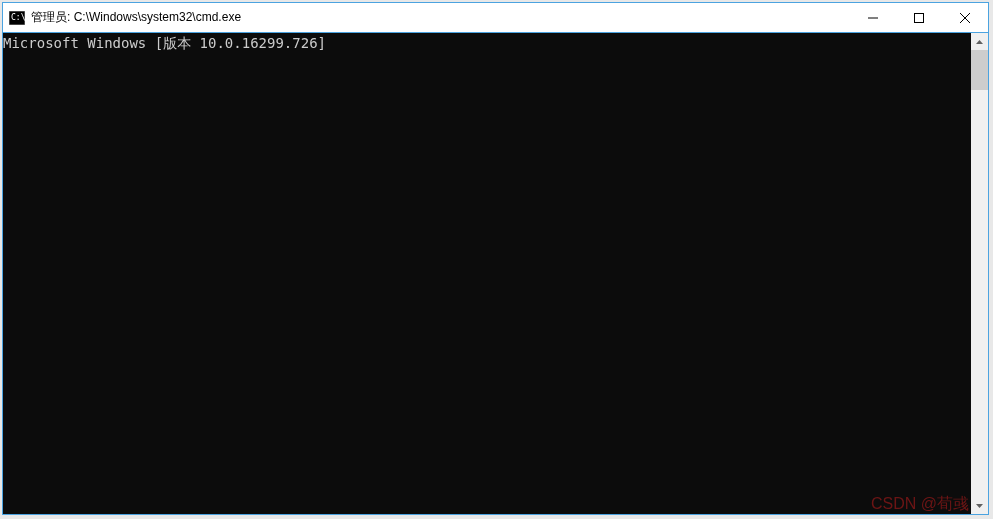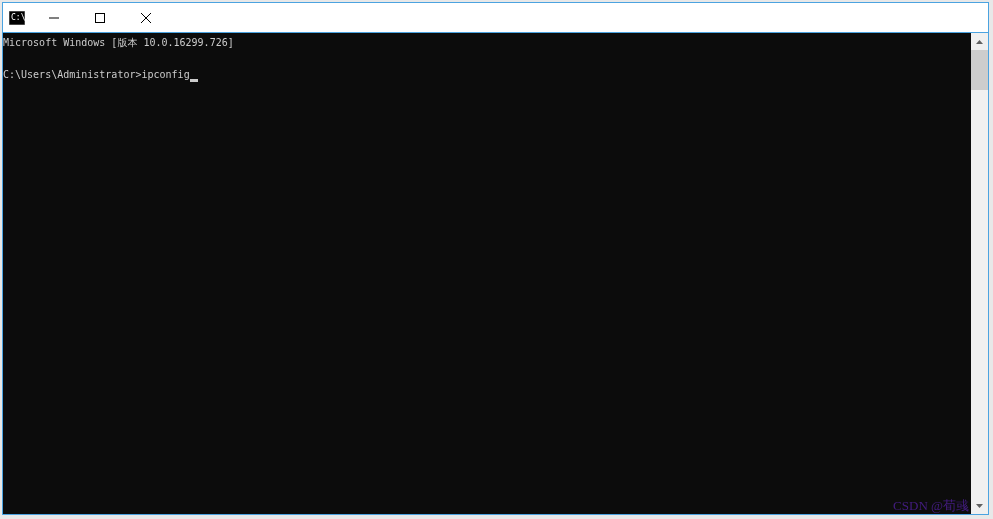--- a/index.html
+++ b/index.html
@@ -62,21 +62,21 @@
       flex: 1;
       display: flex;
       background: #000;
       position: relative;
     }
     .terminal {
       flex: 1;
       background: #0c0c0c;
       color: #cccccc;
       font-family: "NSimSun", "SimSun", "Consolas", monospace;
-      font-size: 10px;
+      font-size: 14px;
       line-height: 16px;
       padding: 2px 0 0 0;
       white-space: pre;
       overflow: hidden;
     }
     .terminal-line {
       min-height: 16px;
     }
     .cursor {
       display: inline-block;
@@ -110,58 +110,59 @@
       top: 0;
       left: 0;
       right: 0;
       height: 40px;
       background: #cdcdcd;
     }
     .watermark {
       position: absolute;
       bottom: 4px;
       right: 24px;
-      font-size: 13px;
-      color: #6d28d9;
+      font-size: 16px;
+      color: #b91c1c;
       opacity: 0.55;
-      font-family: Liberation Serif, serif;
+      font-family: Liberation Sans, sans-serif;
     }
   </style>
 </head>
 <body>
 
 <div class="window">
   <div class="titlebar">
     <span class="titlebar-icon">
       <svg width="16" height="14" viewBox="0 0 16 14">
         <rect x="0" y="0" width="16" height="14" fill="#000" stroke="#888" stroke-width="1"></rect>
         <text x="2" y="9" font-size="8" fill="#fff" font-family="monospace">C:\</text>
       </svg>
     </span>
+    <span class="titlebar-title">管理员: C:\Windows\system32\cmd.exe</span>
     <div class="window-controls">
       <div class="win-btn">
         <svg width="10" height="10" viewBox="0 0 10 10">
             <line x1="0" y1="5" x2="10" y2="5" stroke="#000" stroke-width="1"></line>
           </svg>
       </div>
       <div class="win-btn">
         <svg width="10" height="10" viewBox="0 0 10 10">
             <rect x="0.5" y="0.5" width="9" height="9" fill="none" stroke="#000" stroke-width="1"></rect>
           </svg>
       </div>
       <div class="win-btn close">
         <svg width="10" height="10" viewBox="0 0 10 10">
             <line x1="0" y1="0" x2="10" y2="10" stroke="#000" stroke-width="1"></line>
             <line x1="10" y1="0" x2="0" y2="10" stroke="#000" stroke-width="1"></line>
           </svg>
       </div>
     </div>
   </div>
   <div class="terminal-area">
-    <div class="terminal"><div class="terminal-line">Microsoft Windows [版本 10.0.16299.726]</div><div class="terminal-line"></div><div class="terminal-line"><span>C:\Users\Administrator&gt;</span><span>ipconfig</span><span class="cursor"></span></div></div>
+    <div class="terminal"><div class="terminal-line">Microsoft Windows [版本 10.0.16299.726]</div><div class="terminal-line"></div></div>
     <div class="scrollbar">
       <div class="scroll-arrow">
         <svg width="7" height="4" viewBox="0 0 7 4">
             <polygon points="3.5,0 7,4 0,4" fill="#606060"></polygon>
           </svg>
       </div>
       <div class="scroll-track">
         <div class="scroll-thumb"></div>
       </div>
       <div class="scroll-arrow">

